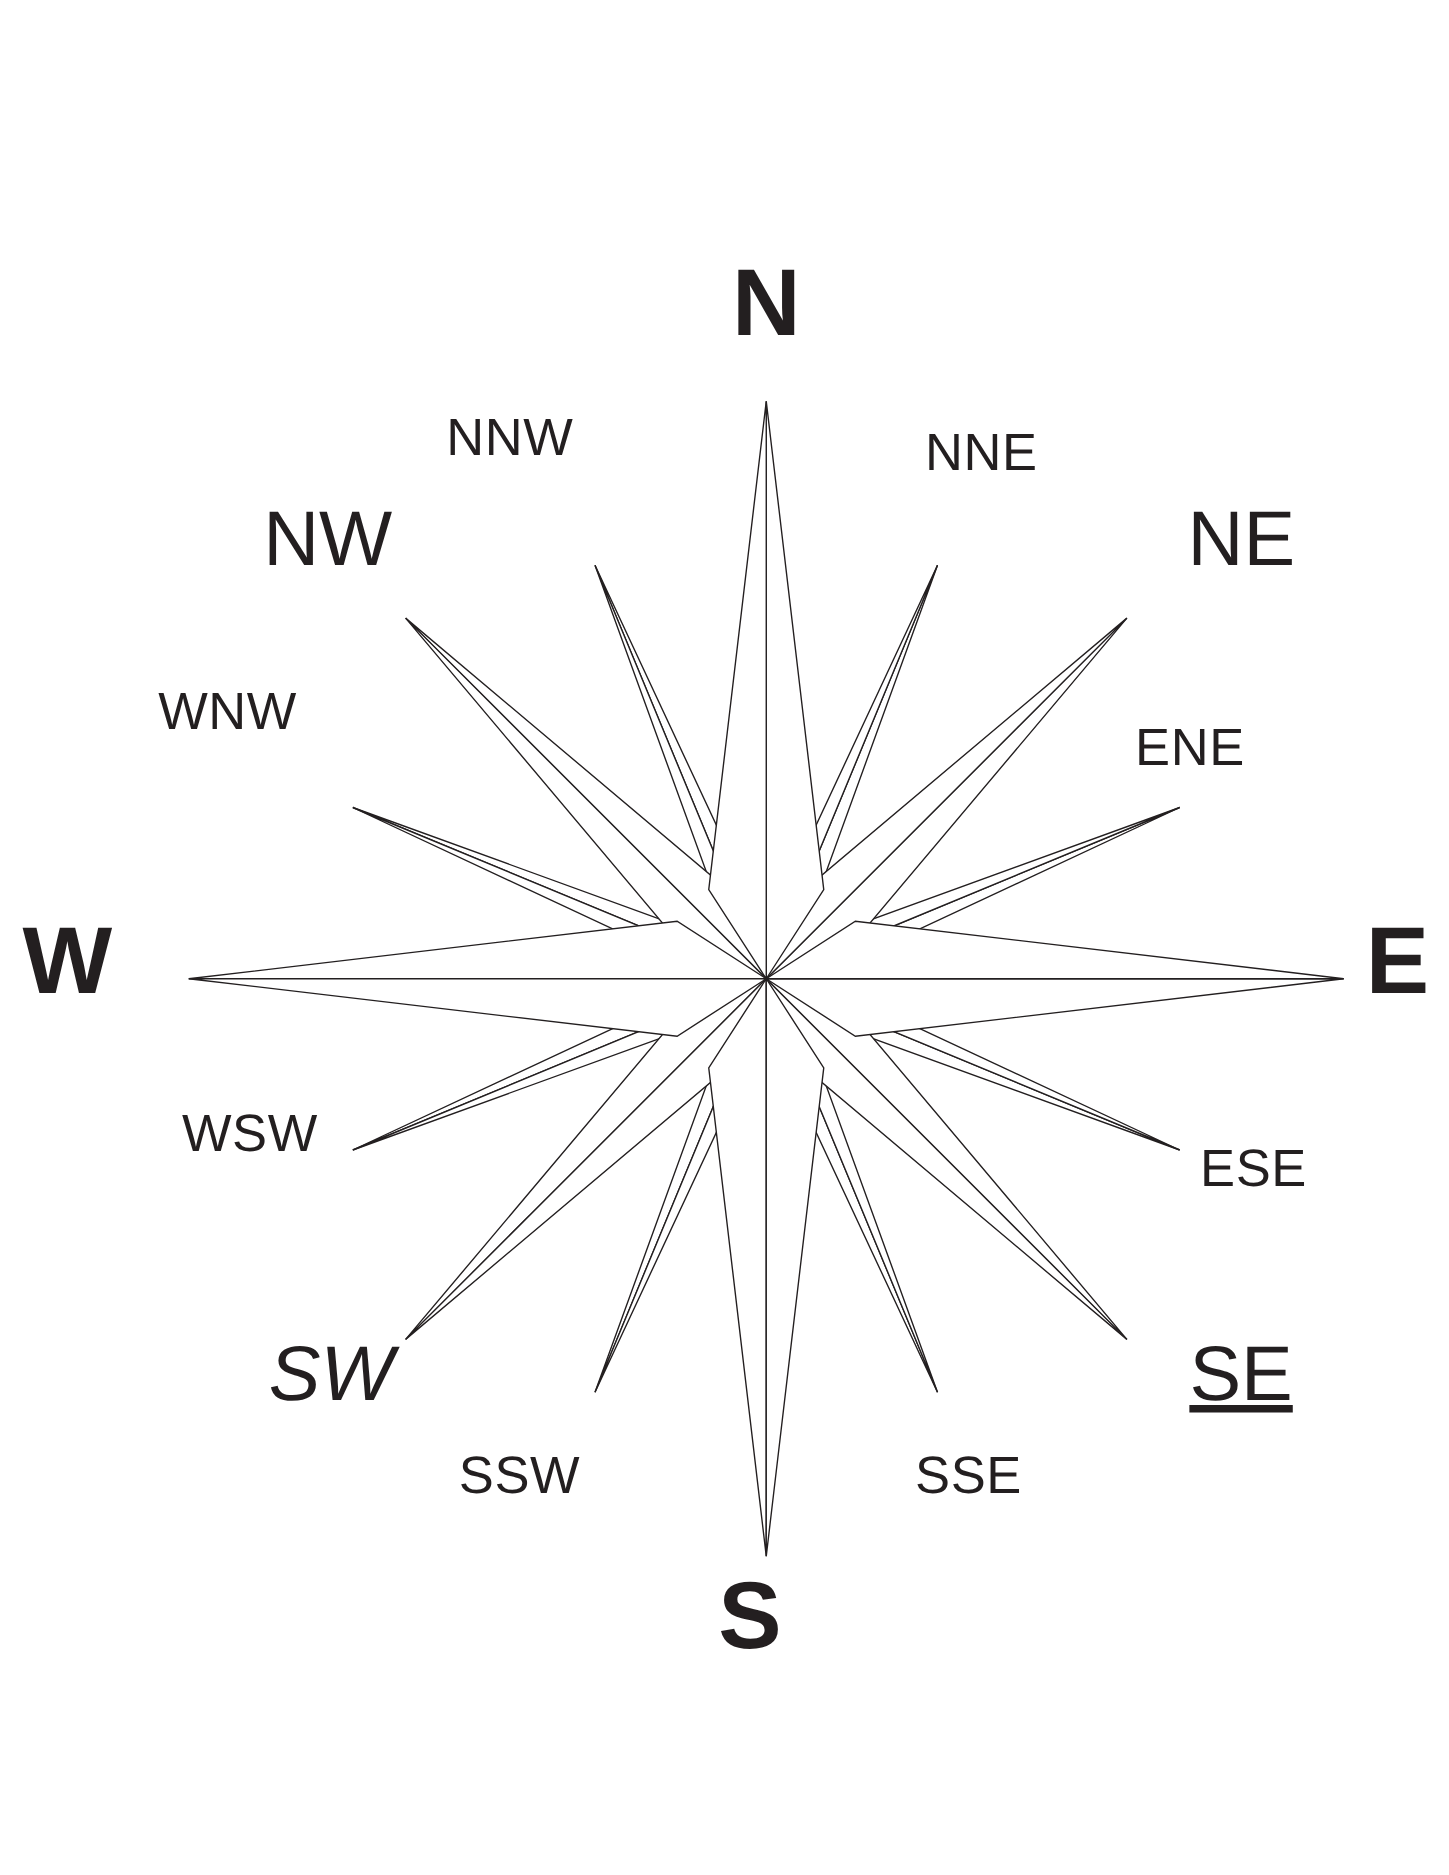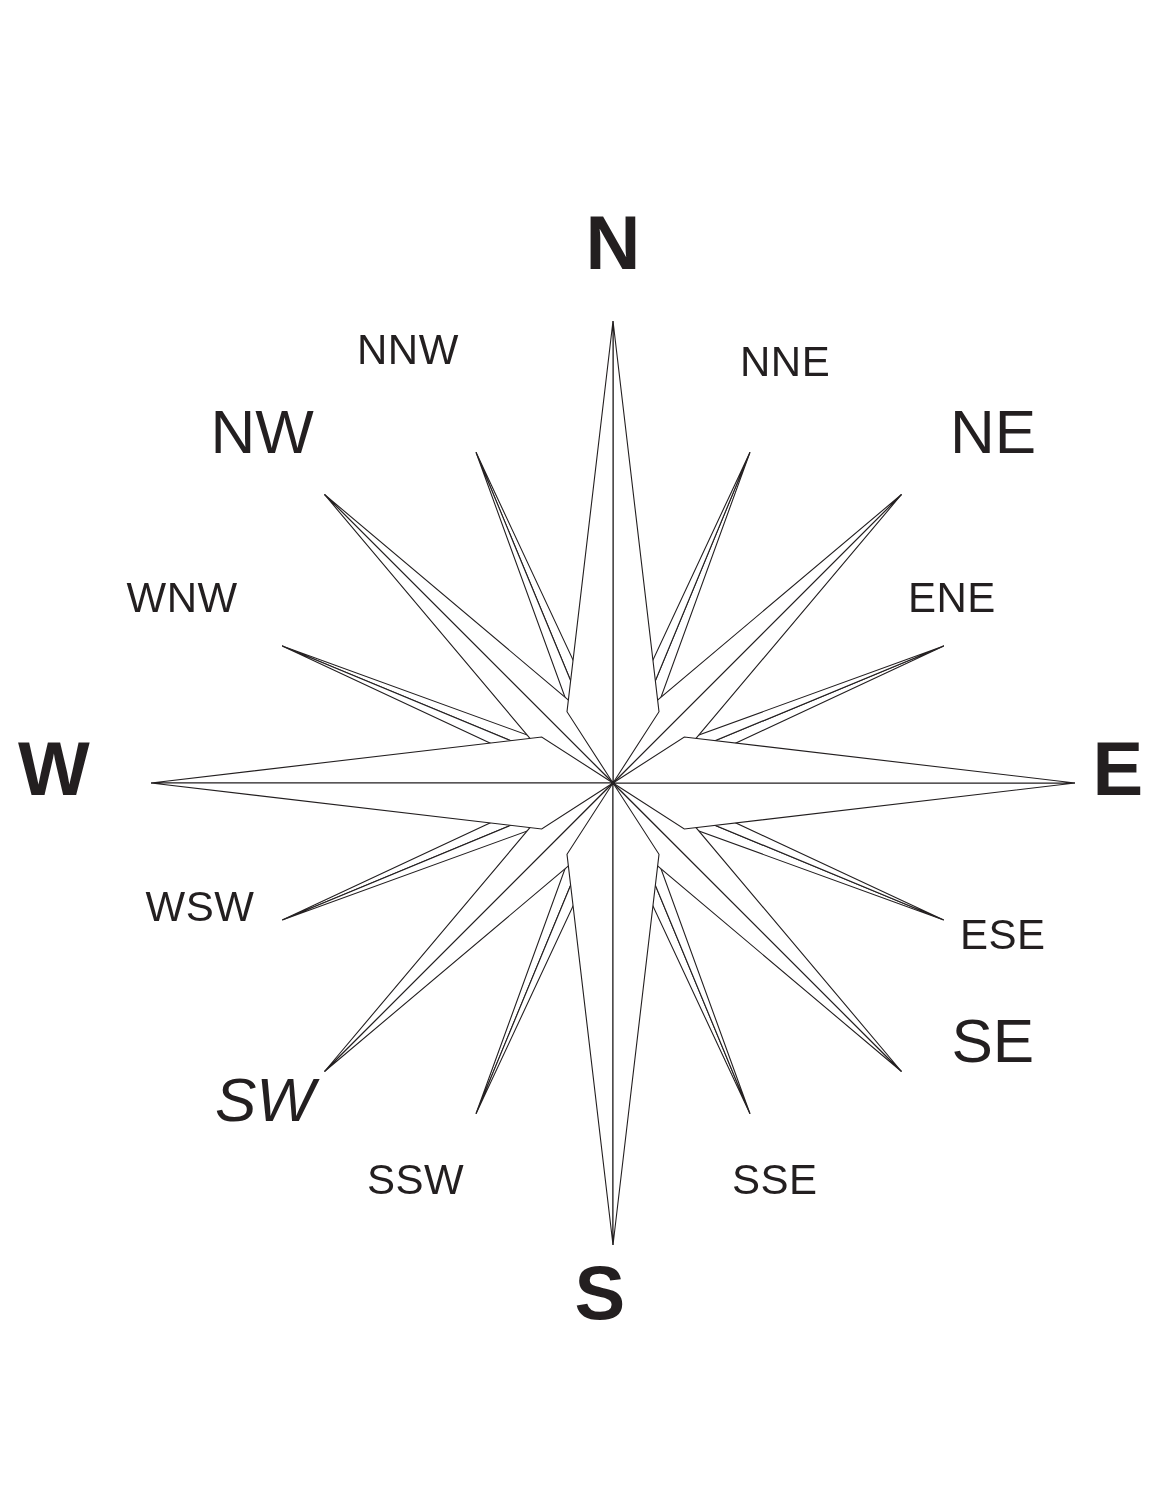--- a/index.html
+++ b/index.html
@@ -88,30 +88,30 @@
         <polygon points="1075.00,783.00 684.30,737.00 613.00,783.00" fill="#ffffff" stroke="#231f20" stroke-width="1.1" stroke-linejoin="miter"></polygon>
         <polygon points="613.00,1245.00 567.00,854.30 613.00,783.00" fill="#ffffff" stroke="#231f20" stroke-width="1.1" stroke-linejoin="miter"></polygon>
         <polygon points="613.00,1245.00 659.00,854.30 613.00,783.00" fill="#ffffff" stroke="#231f20" stroke-width="1.1" stroke-linejoin="miter"></polygon>
         <polygon points="151.00,783.00 541.70,737.00 613.00,783.00" fill="#ffffff" stroke="#231f20" stroke-width="1.1" stroke-linejoin="miter"></polygon>
         <polygon points="151.00,783.00 541.70,829.00 613.00,783.00" fill="#ffffff" stroke="#231f20" stroke-width="1.1" stroke-linejoin="miter"></polygon>
       </g>
   </svg>
 
   <div class="label secondary" id="lbl-nnw" style="left: 357px; top: 329px;">NNW</div>
   <div class="label secondary" id="lbl-nne" style="left: 740px; top: 329px; margin-top: 12px;">NNE</div>
-  <div class="label secondary" id="lbl-wnw" style="left: 126.5px; top: 577px;">WNW</div>
+  <div class="label secondary" id="lbl-wnw" style="left: 126.5px; top: 548px;">WNW</div>
   <div class="label secondary" id="lbl-ene" style="left: 908px; top: 577px;">ENE</div>
   <div class="label secondary" id="lbl-wsw" style="left: 145.5px; top: 886px;">WSW</div>
   <div class="label secondary" id="lbl-ese" style="left: 960px; top: 914px;">ESE</div>
   <div class="label secondary" id="lbl-ssw" style="left: 367px; top: 1159px;">SSW</div>
   <div class="label secondary" id="lbl-sse" style="left: 732px; top: 1159px;">SSE</div>
 
   <div class="label intercardinal" id="lbl-nw" style="left: 174.5px; top: 401px;">NW</div>
   <div class="label intercardinal" id="lbl-ne" style="left: 914px; top: 401px;">NE</div>
   <div class="label intercardinal" id="lbl-sw" style="left: 179px; top: 1069px; font-style: italic;">SW</div>
-  <div class="label intercardinal" id="lbl-se" style="left: 915.5px; top: 1010px;">SE</div>
+  <div class="label intercardinal" id="lbl-se" style="left: 915.5px; top: 1069px; text-decoration: underline;">SE</div>
 
   <div class="label cardinal" id="lbl-n" style="left: 585.5px; top: 205px;">N</div>
   <div class="label cardinal" id="lbl-e" style="left: 1092.5px; top: 731px;">E</div>
   <div class="label cardinal" id="lbl-s" style="left: 574.5px; top: 1255px;">S</div>
   <div class="label cardinal" id="lbl-w" style="left: 18px; top: 731px;">W</div>
 
 </div>
 
 </body></html>

